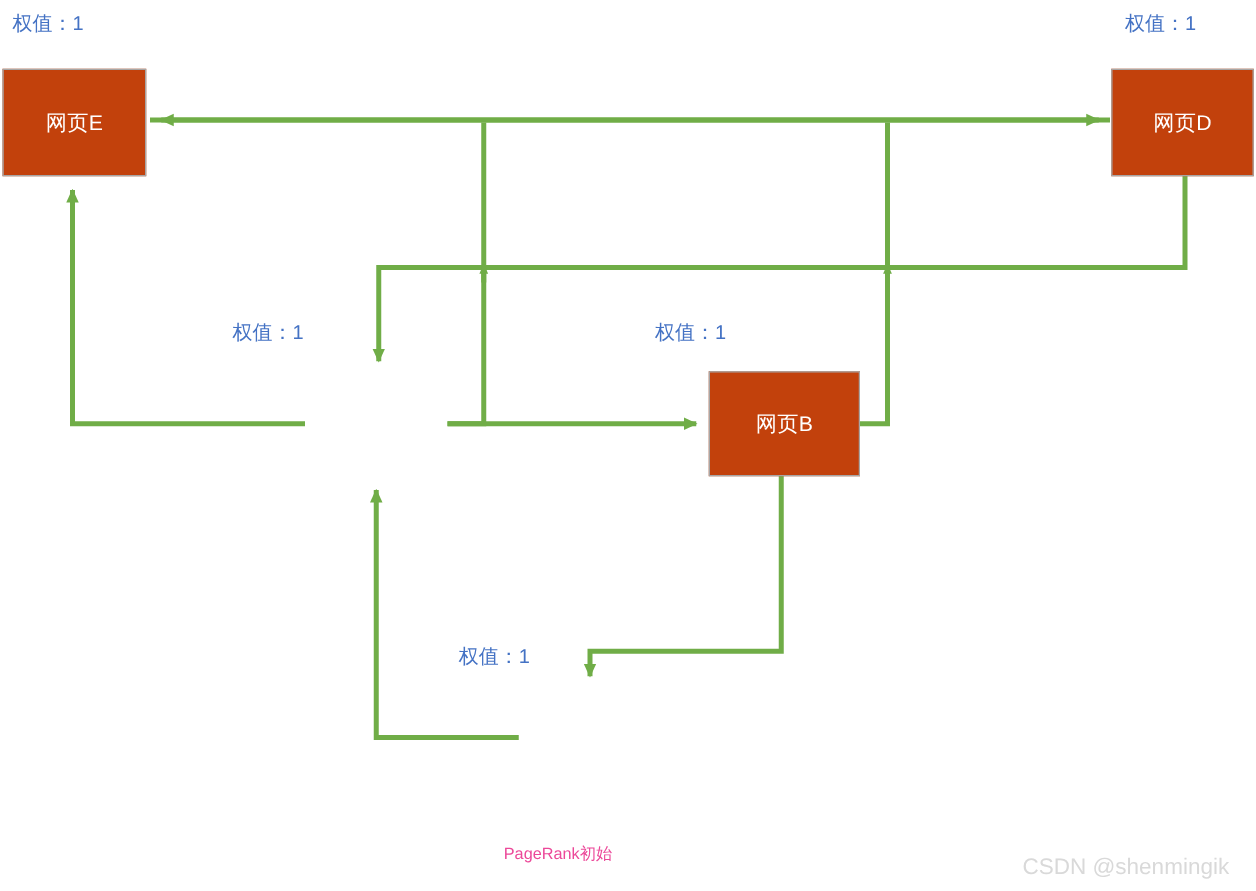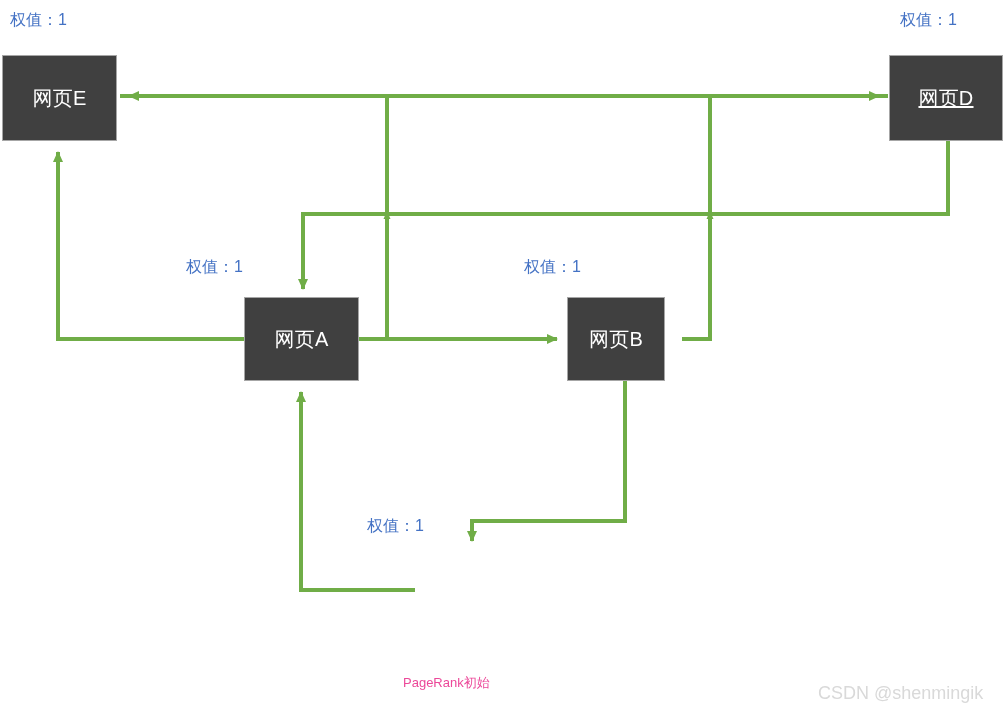--- a/index.html
+++ b/index.html
@@ -18,27 +18,27 @@
   svg.edges{
     position:absolute;
     left:0; top:0;
     width:1005px;
     height:713px;
     pointer-events:none;
   }
   .node{
     position:absolute;
     box-sizing:border-box;
-    background:#404040;
+    background:#c2410c;
     border:1px solid #A6A6A6;
     display:flex;
     align-items:center;
     justify-content:center;
     color:#ffffff;
-    font-size:20px;
+    font-size:17px;
     letter-spacing:0.2px;
     line-height:1;
     user-select:none;
   }
   .node-label{ display:inline-block; }
   .weight{
     position:absolute;
     color:#4472C4;
     font-size:16px;
     white-space:nowrap;
@@ -104,29 +104,26 @@
       <path d="M 625 380 L 625 521 L 472 521 L 472 541" marker-end="url(#ah)"></path>
 
       <path d="M 415 590 L 301 590 L 301 392" marker-end="url(#ah)"></path>
     </g>
   </svg>
 
   <div class="node" style="left:2px;  top:55px;  width:115px; height:86px;">
     <span class="node-label">网页E</span>
   </div>
 
-  <div class="node" style="left:889px; top:55px;  width:114px; height:86px;text-decoration:underline;">
+  <div class="node" style="left:889px; top:55px;  width:114px; height:86px;">
     <span class="node-label">网页D</span>
   </div>
 
-  <div class="node" style="left:244px; top:297px; width:115px; height:84px;">
-    <span class="node-label">网页A</span>
-  </div>
 
-  <div class="node" style="left:567px; top:297px; width:98px; height:84px;">
+  <div class="node" style="left:567px; top:297px; width:121px; height:84px;">
     <span class="node-label">网页B</span>
   </div>
 
 
   <div class="weight" style="left:10px; top:12px;">权值：1</div>
 
   <div class="weight" style="left:900px; top:12px;">权值：1</div>
 
   <div class="weight" style="left:186px; top:259px;">权值：1</div>
 

